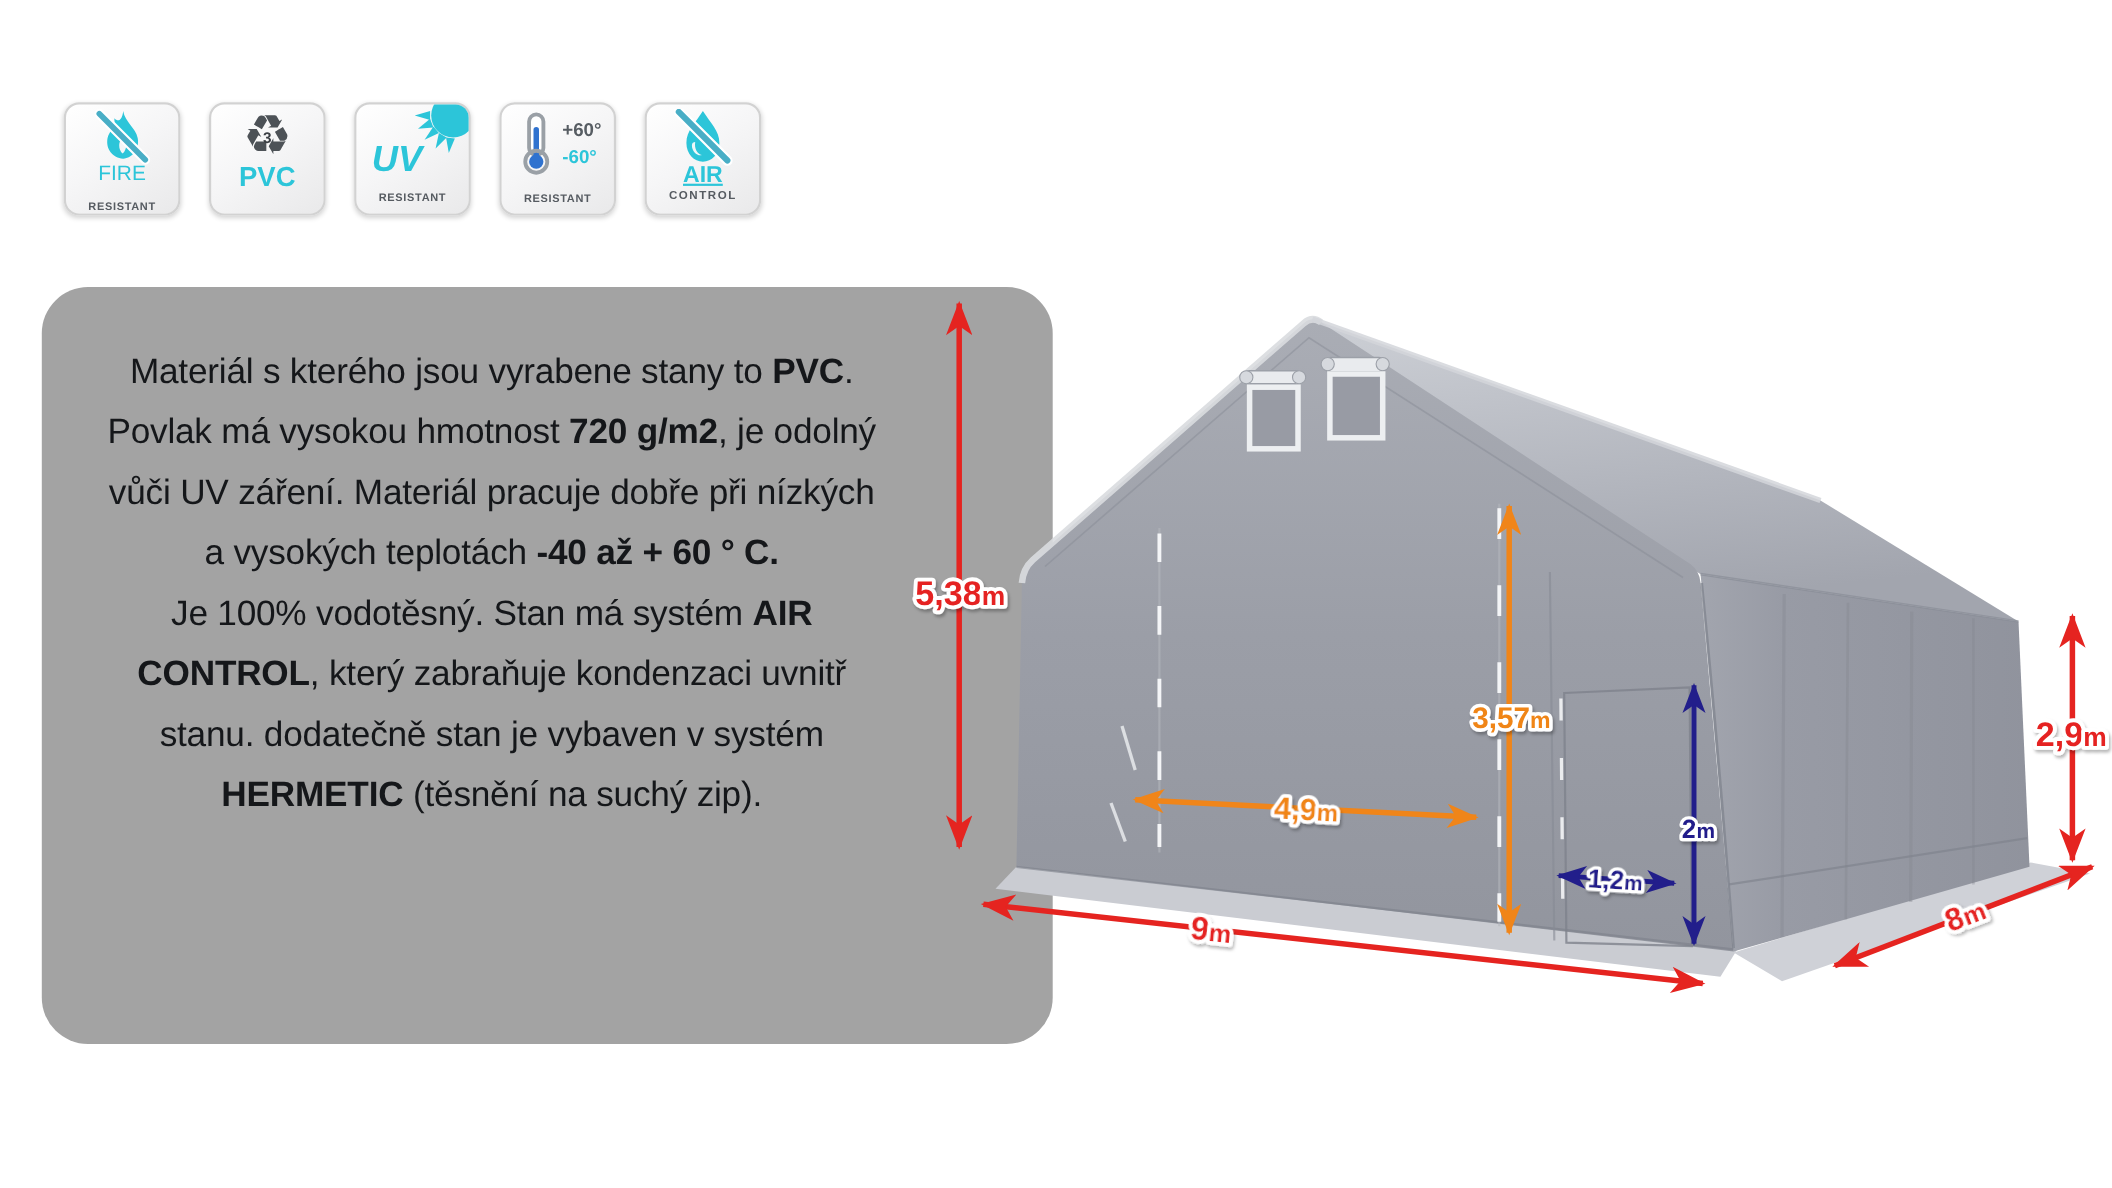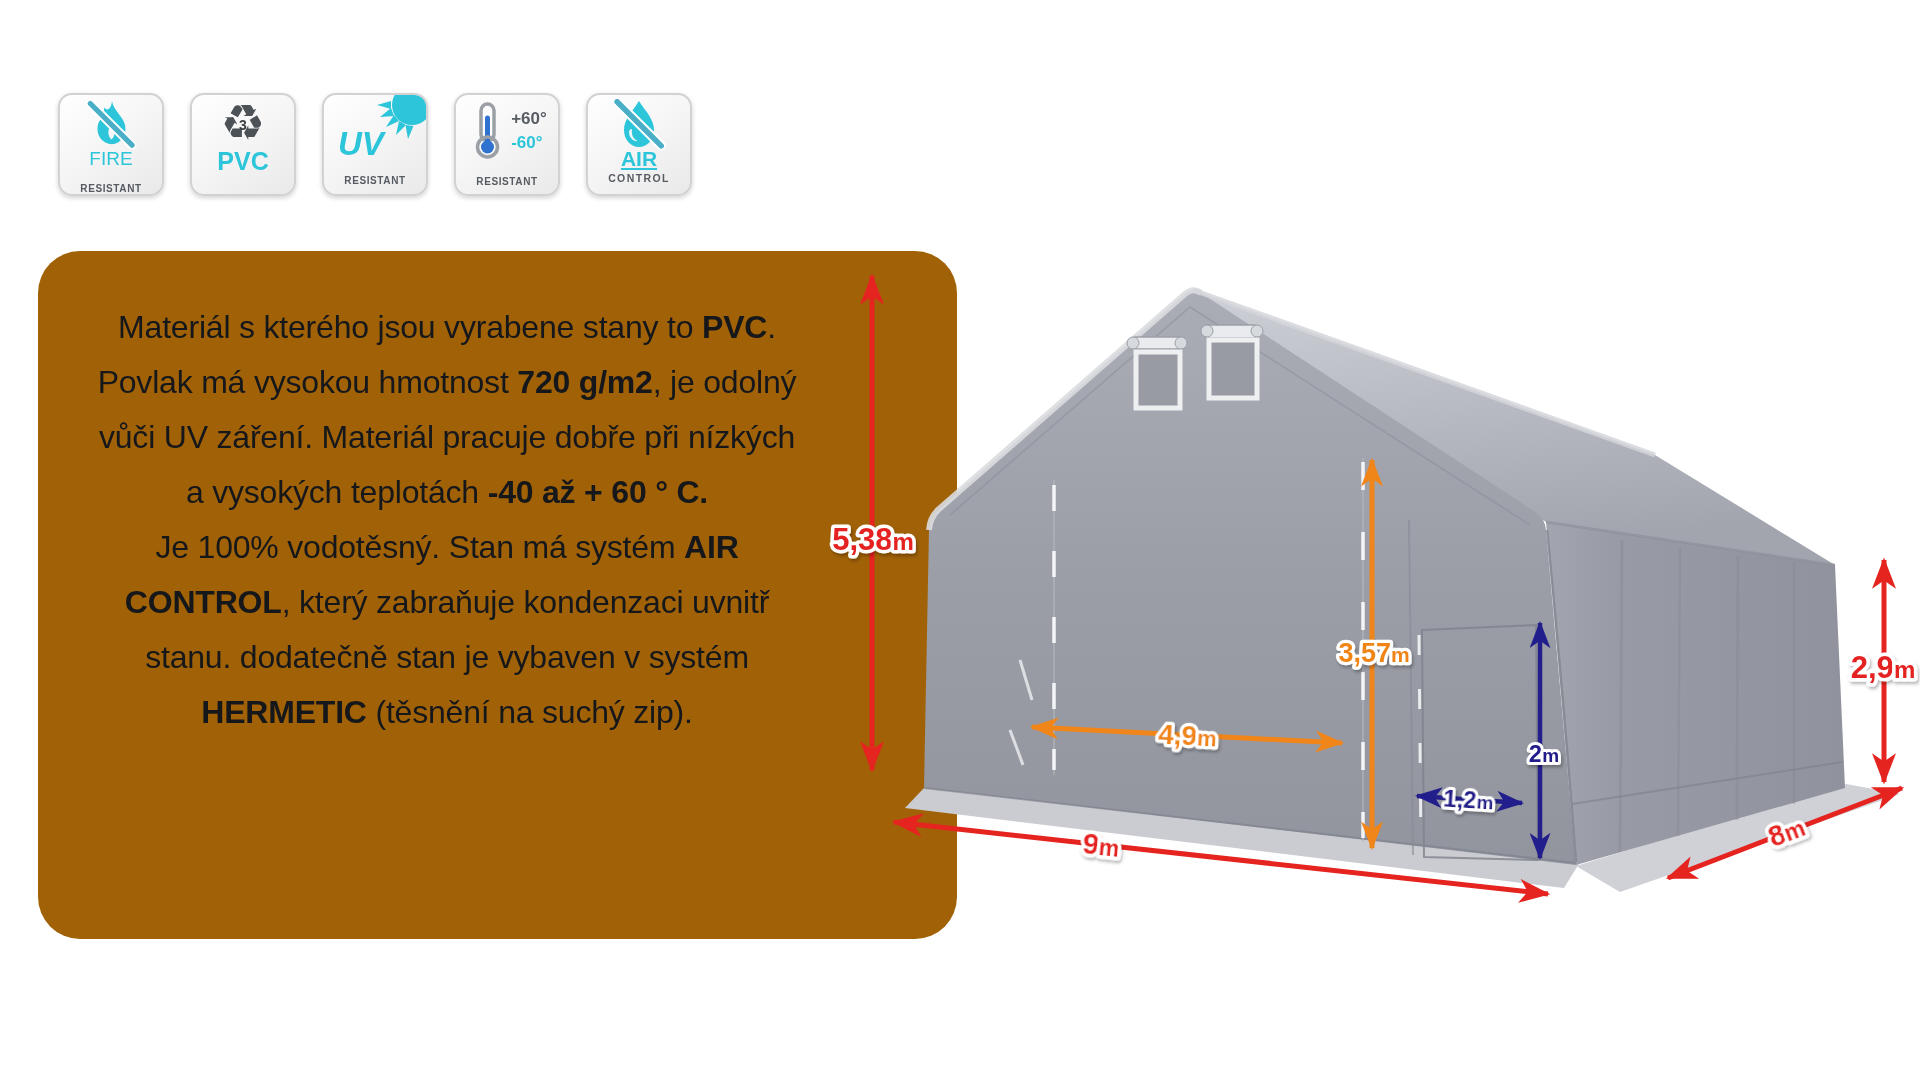--- a/index.html
+++ b/index.html
@@ -46,23 +46,23 @@
   .sun-svg { position: absolute; top: -2px; right: -2px; }
   .temp-row { display: flex; align-items: center; margin-top: 6px; gap: 4px; }
   .temp-col { display: flex; flex-direction: column; gap: 4px; }
   .temp-high { font-size: 17px; font-weight: bold; color: #575d63; }
   .temp-low  { font-size: 17px; font-weight: bold; color: #2cc5d9; }
   .b-air { font-weight: bold; font-size: 21px; color: #2cc5d9; line-height: 1; margin-top: -3px; text-decoration: underline; }
   .b-control { font-size: 10.5px; color: #565b61; letter-spacing: 1.4px; margin-top: 3px; font-weight: bold;}
 
   
   .desc-panel {
-    position: absolute; left: 38px; top: 251px;
+    position: absolute; left: 38px; top: 261px;
     width: 919px; height: 688px;
-    background: #a16207;
+    background: #a3a3a3;
     border-radius: 42px;
     box-sizing: border-box;
   }
   .desc-text {
     margin: 49px 59px 0 59px;
     width: 700px;
     font-size: 32px;
     line-height: 55px;
     text-align: center;
     color: #15171a;

